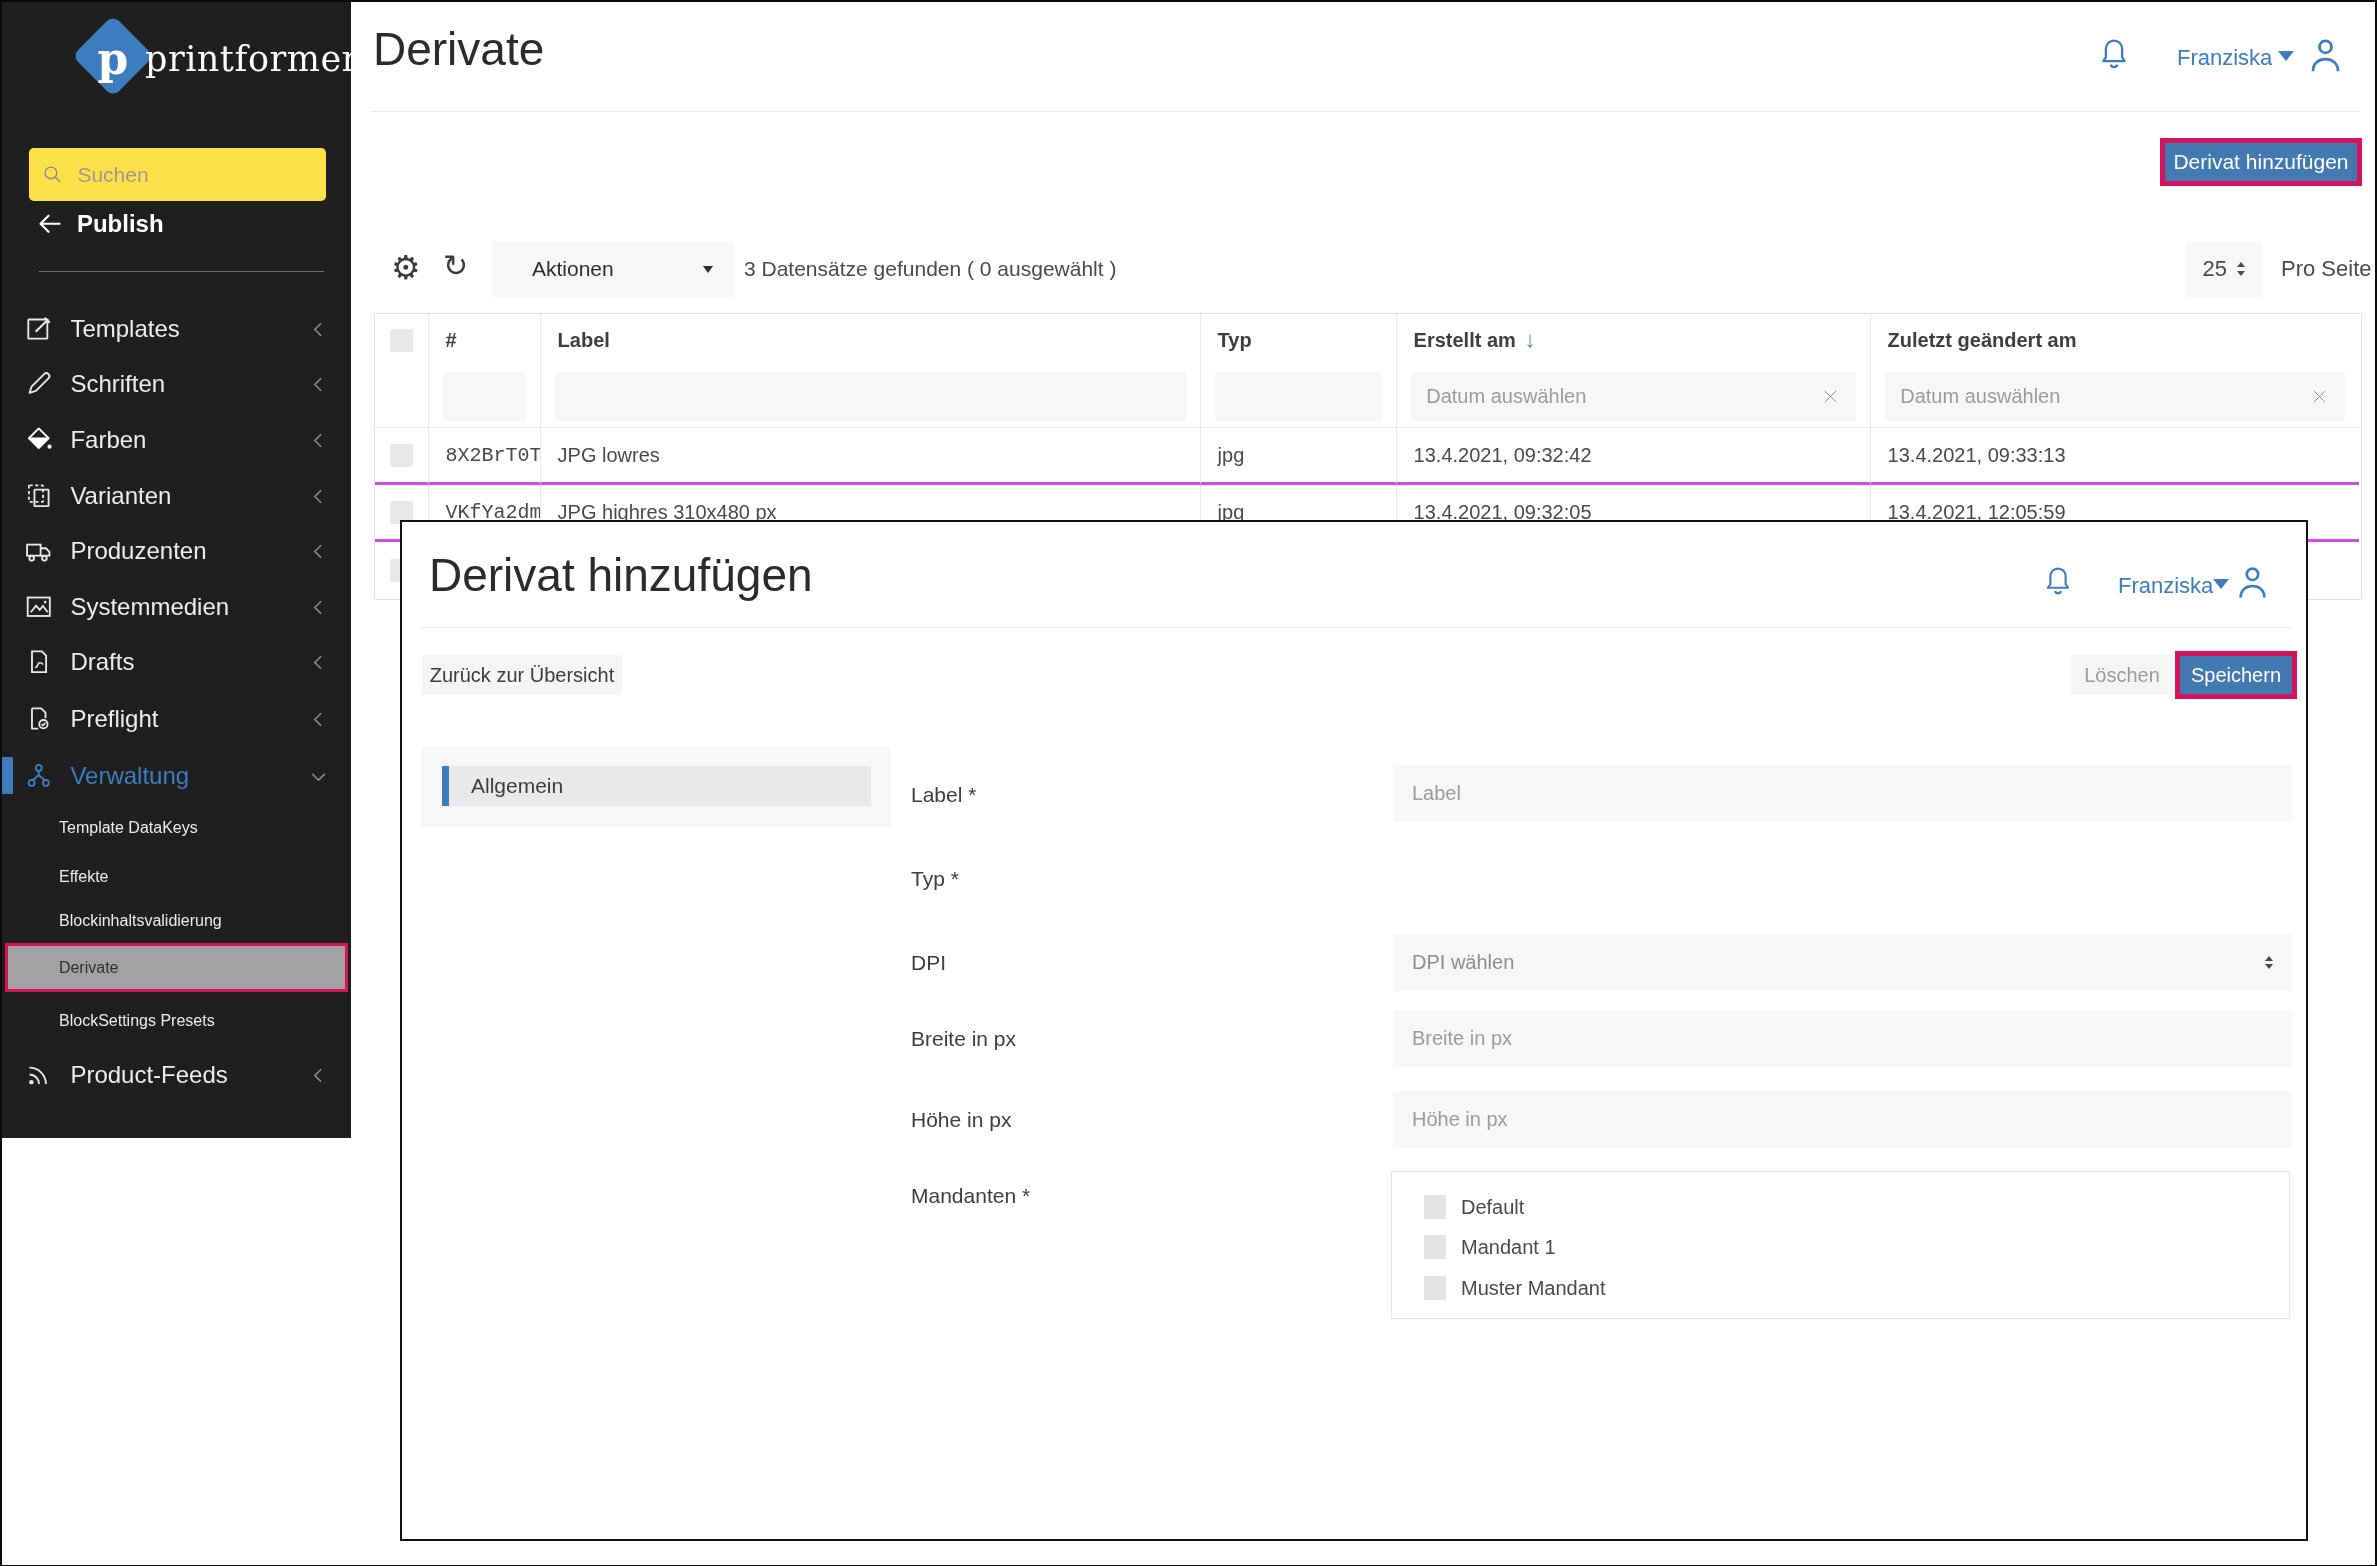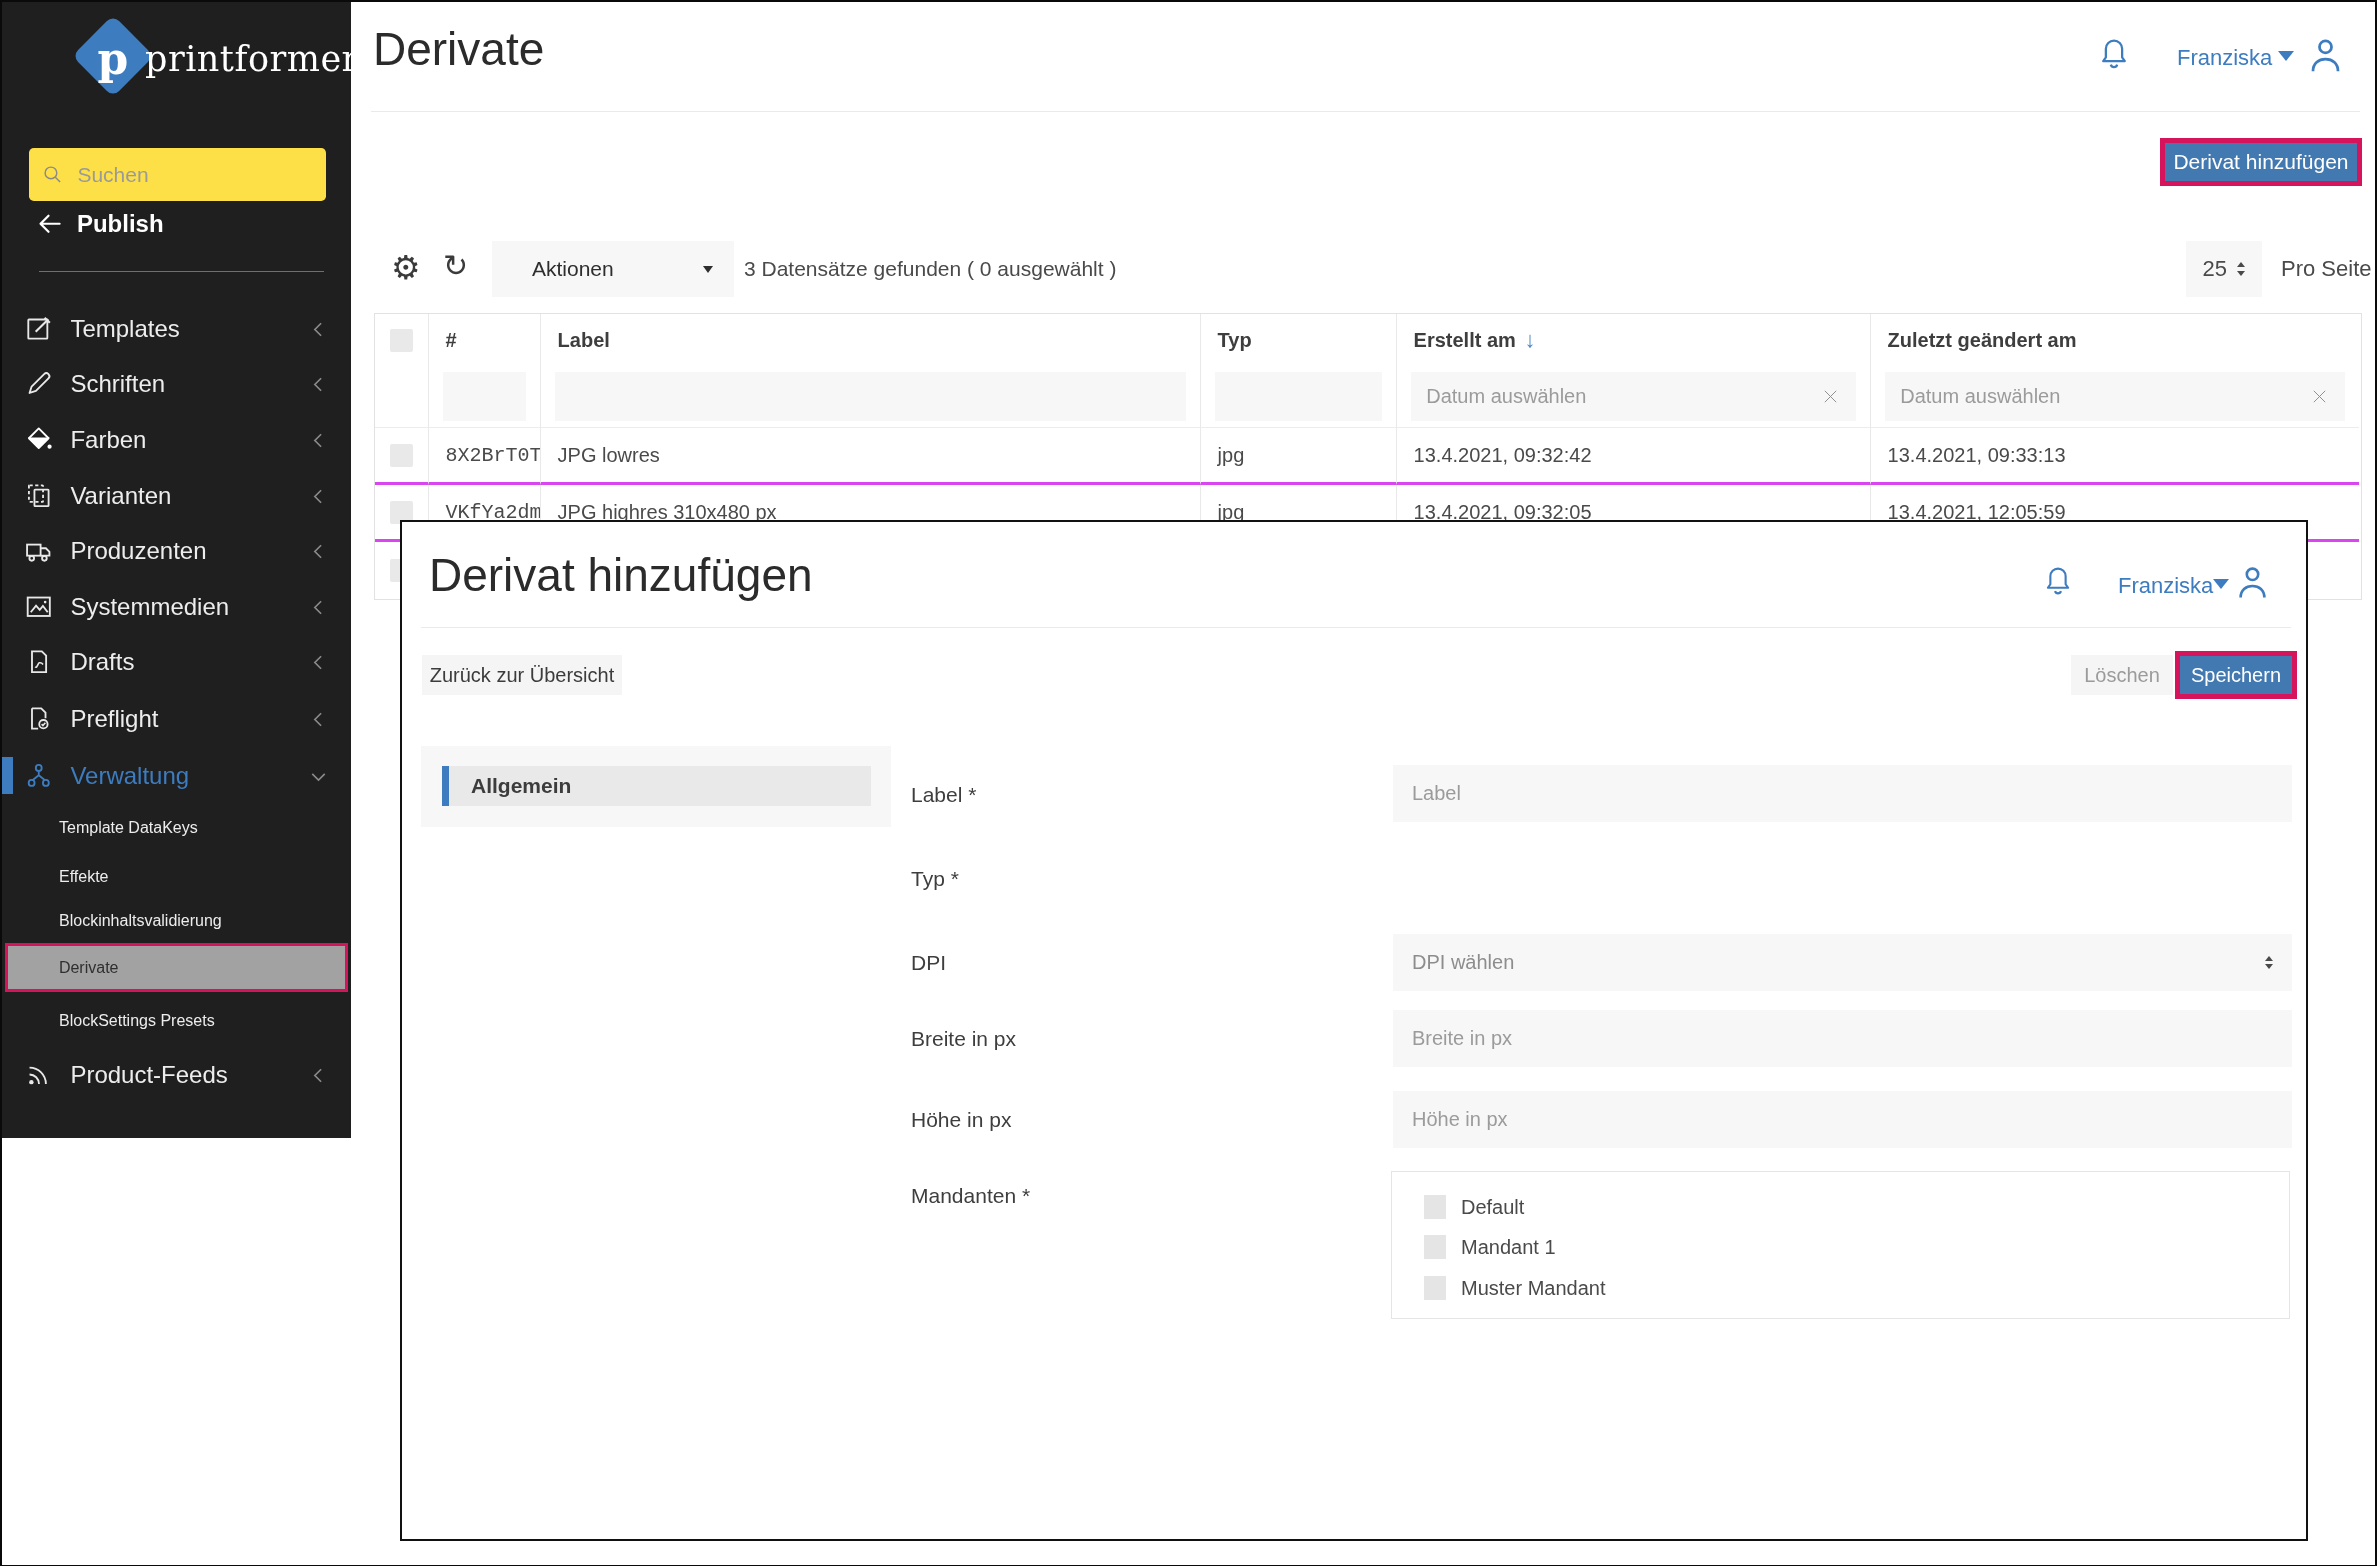--- a/index.html
+++ b/index.html
@@ -66,21 +66,21 @@
   .mono { font-family:"Liberation Mono", monospace; font-size:19px; color:#555; }
   .sort-arrow { color:#4d8ac6; font-size:22px; font-weight:400; margin-left:8.6px; }
 
   
   .modal { position:absolute; left:398px; top:518px; width:1908px; height:1021px; background:#fff; border:2.9px solid #111; z-index:20; }
   .modal-title { position:absolute; left:27px; top:26px; font-size:46px; font-weight:500; color:#2b2b2b; }
   .modal-divider { position:absolute; left:19px; top:105px; width:1870px; border-top:1.4px solid #eaeaea; }
   .btn-gray { background:#f5f5f5; display:flex; align-items:center; justify-content:center; font-size:20px; color:#3c3c3c; cursor:pointer; }
   .tab-panel { position:absolute; left:19px; top:224px; width:470px; height:81px; background:#f7f7f7; }
   .tab-selected { position:absolute; left:21px; top:20.4px; width:429px; height:40px; background:#e9e9e9; border-left:7.6px solid #3d7cbf; display:flex; align-items:center; padding-left:22px; cursor:pointer; }
-  .tab-selected span { font-size:21px; color:#3c3c3c;font-weight:bold; }
+  .tab-selected span { font-size:21px; color:#3c3c3c; }
   .form-label { position:absolute; left:509px; font-size:21px; color:#3e3e3e; white-space:nowrap; }
   .field { position:absolute; left:991px; width:899px; height:57px; background:#f7f7f7; display:flex; align-items:center; padding:0 19px; }
   .field input { border:none; outline:none; background:transparent; width:100%; font-family:"Liberation Sans", sans-serif; font-size:20px; color:#555; }
   .field input::placeholder { color:#9b9b9b; }
   .field .sel-text { font-size:20px; color:#8d8d8d; flex:1; }
   .mand-box { position:absolute; left:989px; top:649px; width:899px; height:148px; background:#fff; border:1.9px solid #e5e5e5; }
   .cb-row { position:absolute; left:20px; display:flex; align-items:center; gap:15px; cursor:pointer;padding-left:12px; }
   .cb-sq { width:22px; height:24px; background:#e5e5e5; }
   .cb-row span { font-size:20px; color:#4a4a4a; white-space:nowrap; }
 </style>

